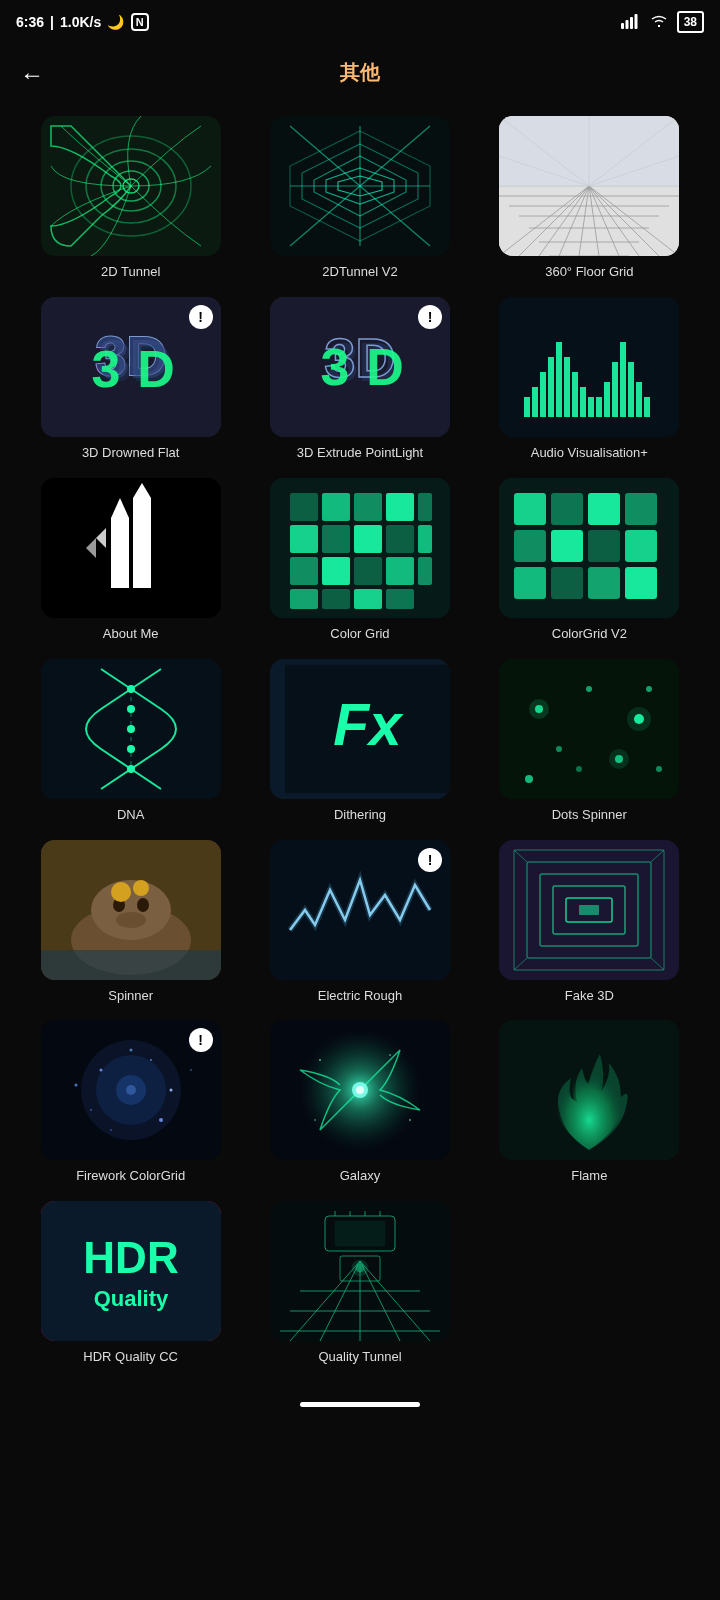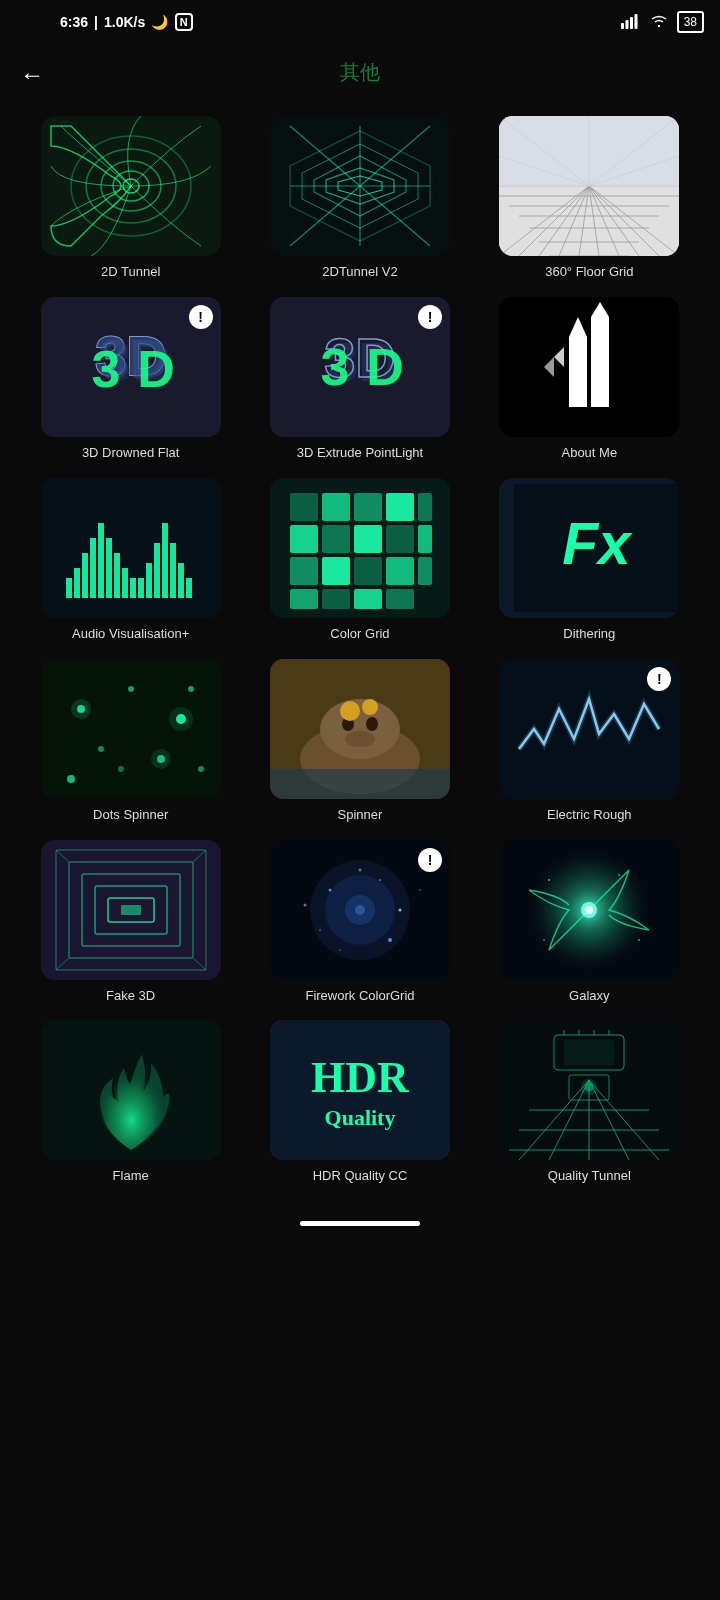--- a/index.html
+++ b/index.html
@@ -16,21 +16,21 @@
     
     .status-bar {
       display: flex;
       justify-content: space-between;
       align-items: center;
       padding: 8px 16px;
       font-size: 14px;
       font-weight: 600;
       height: 44px;
     }
-    .status-left { display: flex; align-items: center; gap: 6px; margin-left: 44px; }
+    .status-left { display: flex; align-items: center; gap: 6px; }
     .status-right { display: flex; align-items: center; gap: 8px; }
 
     
     .header {
       display: flex;
       align-items: center;
       justify-content: center;
       padding: 12px 16px;
       position: relative;
       height: 56px;
@@ -39,22 +39,22 @@
       position: absolute;
       left: 20px;
       font-size: 24px;
       color: #fff;
       cursor: pointer;
       background: none;
       border: none;
     }
     .header-title {
       font-size: 20px;
-      font-weight: 400;
-      color: #15803d;
+      font-weight: 700;
+      color: #fdba74;
     }
 
     
     .grid-container {
       padding: 16px 24px;
       display: grid;
       grid-template-columns: repeat(3, 1fr);
       gap: 16px 16px;
     }
 
@@ -156,21 +156,20 @@
       background: #050a1a;
     }
     .thumb-flame {
       background: #061a14;
     }
     .thumb-galaxy {
       background: #050a14;
     }
     .thumb-hdr {
       background: #be185d;
-      font-family: Liberation Serif, serif;
     }
     .thumb-hightech {
       background: #050f12;
     }
 
     
     .thumb-svg {
       width: 100%;
       height: 100%;
     }
@@ -209,21 +208,21 @@
         <rect x="13.5" y="1" width="3" height="15" fill="#fff" rx="1"></rect>
       </svg>
     </span>
     <span>
       <svg width="20" height="16" viewBox="0 0 20 16">
         <path d="M10 12 L10 14" stroke="#fff" stroke-width="2" fill="none"></path>
         <path d="M6 9 Q10 6 14 9" stroke="#fff" stroke-width="1.5" fill="none"></path>
         <path d="M3 6 Q10 1 17 6" stroke="#fff" stroke-width="1.5" fill="none"></path>
       </svg>
     </span>
-    <span style="display:flex;align-items:center;border:2px solid #fff;border-radius:3px;padding:2px 5px;font-size:12px;font-weight:400;">
+    <span style="display:flex;align-items:center;border:2px solid #fff;border-radius:3px;padding:2px 5px;font-size:12px;font-weight:700;">
       <span>38</span>
     </span>
   </div>
 </div>
 
 <div class="header">
   <button class="back-btn">←</button>
   <span class="header-title">其他</span>
 </div>
 
@@ -346,39 +345,20 @@
         <text x="90" y="80" font-size="56" font-weight="900" text-anchor="middle" fill="none" stroke="#7a9ad0" stroke-width="1.5">3D</text>
         <text x="115" y="88" font-size="52" font-weight="900" text-anchor="middle" fill="#1aff8a" opacity="0.9">D</text>
         <text x="65" y="88" font-size="52" font-weight="900" text-anchor="middle" fill="#1aff8a" opacity="0.9">3</text>
       </svg>
     </div>
     <span class="item-label">3D Extrude PointLight</span>
   </div>
 
 
   <div class="grid-item">
-    <div class="item-thumb thumb-about-me">
-      <svg class="thumb-svg" viewBox="0 0 180 140">
-        <rect width="180" height="140" fill="#000"></rect>
-
-        <g fill="#fff">
-          <rect x="70" y="40" width="18" height="70"></rect>
-          <rect x="92" y="20" width="18" height="90"></rect>
-          <polygon points="70,40 79,20 88,40" fill="#fff"></polygon>
-          <polygon points="92,20 101,5 110,20" fill="#fff"></polygon>
-
-          <polygon points="55,60 65,50 65,70" fill="#fff" opacity="0.8"></polygon>
-          <polygon points="45,70 55,60 55,80" fill="#fff" opacity="0.6"></polygon>
-        </g>
-      </svg>
-    </div>
-    <span class="item-label">About Me</span>
-  </div>
-
-  <div class="grid-item">
     <div class="item-thumb thumb-audio-vis">
       <svg class="thumb-svg" viewBox="0 0 180 140">
         <rect width="180" height="140" fill="#061018"></rect>
 
         <g fill="#1affaa" opacity="0.9">
 
           <rect x="25" y="100" width="6" height="20"></rect>
           <rect x="33" y="90" width="6" height="30"></rect>
           <rect x="41" y="75" width="6" height="45"></rect>
           <rect x="49" y="60" width="6" height="60"></rect>
@@ -395,20 +375,39 @@
           <rect x="129" y="65" width="6" height="55"></rect>
           <rect x="137" y="85" width="6" height="35"></rect>
           <rect x="145" y="100" width="6" height="20"></rect>
         </g>
       </svg>
     </div>
     <span class="item-label">Audio Visualisation+</span>
   </div>
 
   <div class="grid-item">
+    <div class="item-thumb thumb-about-me">
+      <svg class="thumb-svg" viewBox="0 0 180 140">
+        <rect width="180" height="140" fill="#000"></rect>
+
+        <g fill="#fff">
+          <rect x="70" y="40" width="18" height="70"></rect>
+          <rect x="92" y="20" width="18" height="90"></rect>
+          <polygon points="70,40 79,20 88,40" fill="#fff"></polygon>
+          <polygon points="92,20 101,5 110,20" fill="#fff"></polygon>
+
+          <polygon points="55,60 65,50 65,70" fill="#fff" opacity="0.8"></polygon>
+          <polygon points="45,70 55,60 55,80" fill="#fff" opacity="0.6"></polygon>
+        </g>
+      </svg>
+    </div>
+    <span class="item-label">About Me</span>
+  </div>
+
+  <div class="grid-item">
     <div class="item-thumb thumb-color-grid">
       <svg class="thumb-svg" viewBox="0 0 180 140">
         <rect width="180" height="140" fill="#061a18"></rect>
 
         <g fill="#1affaa">
 
           <rect x="20" y="15" width="28" height="28" opacity="0.3" rx="2"></rect>
           <rect x="52" y="15" width="28" height="28" opacity="0.7" rx="2"></rect>
           <rect x="84" y="15" width="28" height="28" opacity="0.5" rx="2"></rect>
           <rect x="116" y="15" width="28" height="28" opacity="0.9" rx="2"></rect>
@@ -429,21 +428,61 @@
           <rect x="20" y="111" width="28" height="20" opacity="0.6" rx="2"></rect>
           <rect x="52" y="111" width="28" height="20" opacity="0.3" rx="2"></rect>
           <rect x="84" y="111" width="28" height="20" opacity="0.8" rx="2"></rect>
           <rect x="116" y="111" width="28" height="20" opacity="0.4" rx="2"></rect>
         </g>
       </svg>
     </div>
     <span class="item-label">Color Grid</span>
   </div>
 
-
+  <div class="grid-item">
+    <div class="item-thumb thumb-colorgrid-v2">
+      <svg class="thumb-svg" viewBox="0 0 180 140">
+        <rect width="180" height="140" fill="#061a18"></rect>
+        <g fill="#1affaa">
+          <rect x="15" y="15" width="32" height="32" opacity="0.8" rx="3"></rect>
+          <rect x="52" y="15" width="32" height="32" opacity="0.4" rx="3"></rect>
+          <rect x="89" y="15" width="32" height="32" opacity="0.9" rx="3"></rect>
+          <rect x="126" y="15" width="32" height="32" opacity="0.5" rx="3"></rect>
+          <rect x="15" y="52" width="32" height="32" opacity="0.5" rx="3"></rect>
+          <rect x="52" y="52" width="32" height="32" opacity="0.9" rx="3"></rect>
+          <rect x="89" y="52" width="32" height="32" opacity="0.3" rx="3"></rect>
+          <rect x="126" y="52" width="32" height="32" opacity="0.8" rx="3"></rect>
+          <rect x="15" y="89" width="32" height="32" opacity="0.7" rx="3"></rect>
+          <rect x="52" y="89" width="32" height="32" opacity="0.3" rx="3"></rect>
+          <rect x="89" y="89" width="32" height="32" opacity="0.6" rx="3"></rect>
+          <rect x="126" y="89" width="32" height="32" opacity="0.9" rx="3"></rect>
+        </g>
+      </svg>
+    </div>
+    <span class="item-label">ColorGrid V2</span>
+  </div>
+
+  <div class="grid-item">
+    <div class="item-thumb thumb-dna">
+      <svg class="thumb-svg" viewBox="0 0 180 140">
+        <rect width="180" height="140" fill="#061018"></rect>
+
+        <path d="M60 10 Q90 30 120 50 Q150 70 120 90 Q90 110 60 130" fill="none" stroke="#1affaa" stroke-width="2" opacity="0.9"></path>
+        <path d="M120 10 Q90 30 60 50 Q30 70 60 90 Q90 110 120 130" fill="none" stroke="#1affaa" stroke-width="2" opacity="0.9"></path>
+
+        <circle cx="90" cy="30" r="4" fill="#1affaa"></circle>
+        <circle cx="90" cy="50" r="4" fill="#1affaa"></circle>
+        <circle cx="90" cy="70" r="4" fill="#1affaa"></circle>
+        <circle cx="90" cy="90" r="4" fill="#1affaa"></circle>
+        <circle cx="90" cy="110" r="4" fill="#1affaa"></circle>
+        <line x1="90" y1="30" x2="90" y2="110" stroke="#1affaa" stroke-width="1" stroke-dasharray="4,4" opacity="0.5"></line>
+      </svg>
+    </div>
+    <span class="item-label">DNA</span>
+  </div>
 
   <div class="grid-item">
     <div class="item-thumb thumb-dithering">
       <svg class="thumb-svg" viewBox="0 0 180 140">
         <rect width="180" height="140" fill="#061018"></rect>
         <text x="90" y="88" font-size="64" font-weight="900" text-anchor="middle" fill="#1affaa" font-style="italic">Fx</text>
       </svg>
     </div>
     <span class="item-label">Dithering</span>
   </div>

